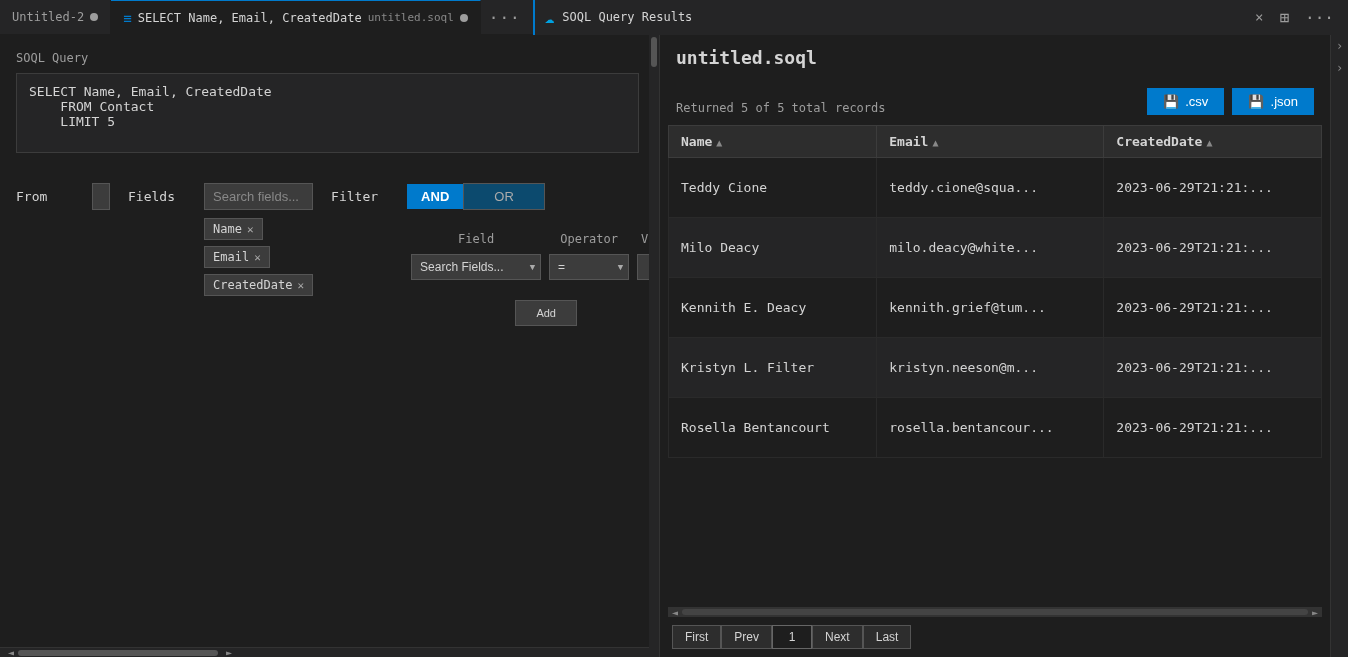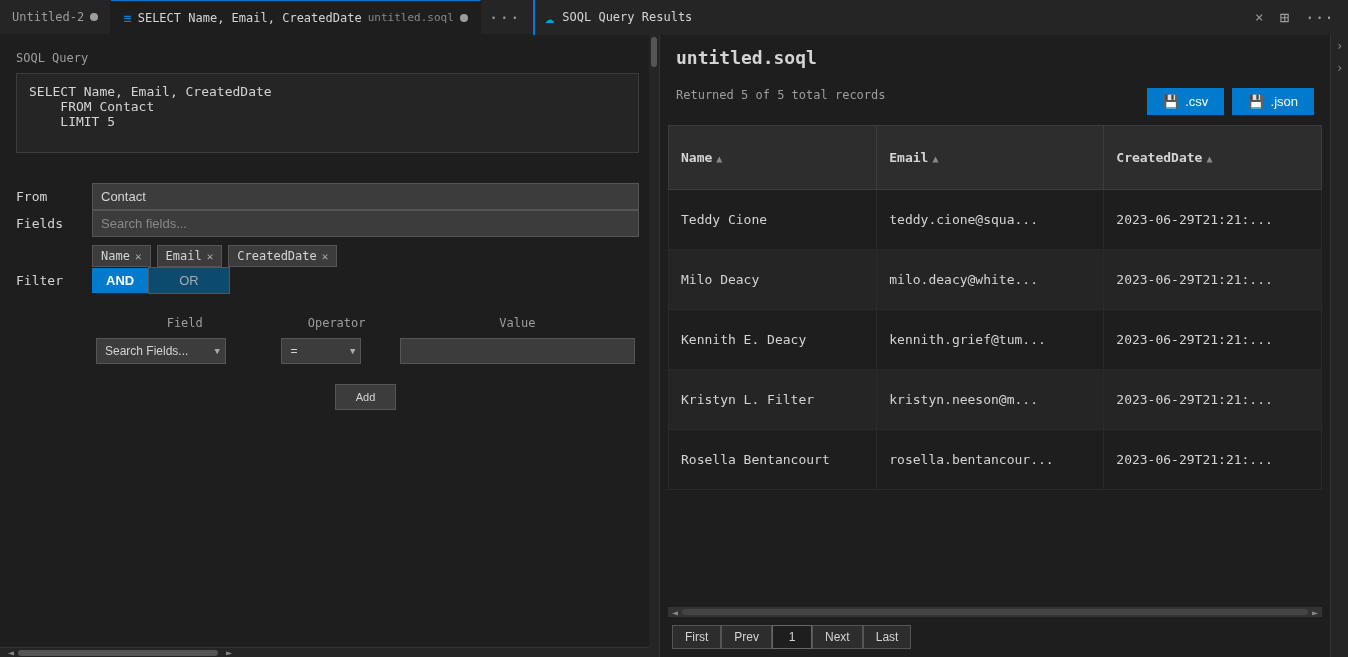--- a/index.html
+++ b/index.html
@@ -137,21 +137,22 @@
       font-family: Consolas, monospace;
       font-size: 13px;
       color: #d4d4d4;
       min-height: 80px;
       white-space: pre;
     }
 
     
     .form-section {
       display: flex;
-      flex-direction: column;
+      flex-direction: row;
+      gap: 18px;
       padding: 10px 0;
     }
     .form-row {
       display: flex;
       align-items: flex-start;
       gap: 16px;
     }
     .form-label {
       width: 60px;
       color: #d4d4d4;
@@ -310,21 +311,21 @@
       flex: 1;
       background: #1e1e1e;
       display: flex;
       flex-direction: column;
       overflow: hidden;
     }
 
     .results-header {
       padding: 14px 16px 10px;
       display: flex;
-      align-items: flex-start;
+      align-items: flex-end;
       gap: 12px;
     }
     .results-title {
       font-size: 18px;
       font-weight: bold;
       color: #d4d4d4;
     }
     .results-subtitle {
       color: #9d9d9d;
       font-size: 12px;
@@ -354,21 +355,21 @@
     }
     .results-table {
       width: 100%;
       border-collapse: collapse;
       font-size: 13px;
     }
     .results-table th {
       background: #2d2d2d;
       color: #d4d4d4;
       font-weight: 600;
-      padding: 24px 12px;
+      padding: 8px 12px;
       text-align: left;
       border: 1px solid #3c3c3c;
       white-space: nowrap;
     }
     .results-table th .sort-icon {
       color: #888;
       font-size: 10px;
       margin-left: 4px;
     }
     .results-table td {

